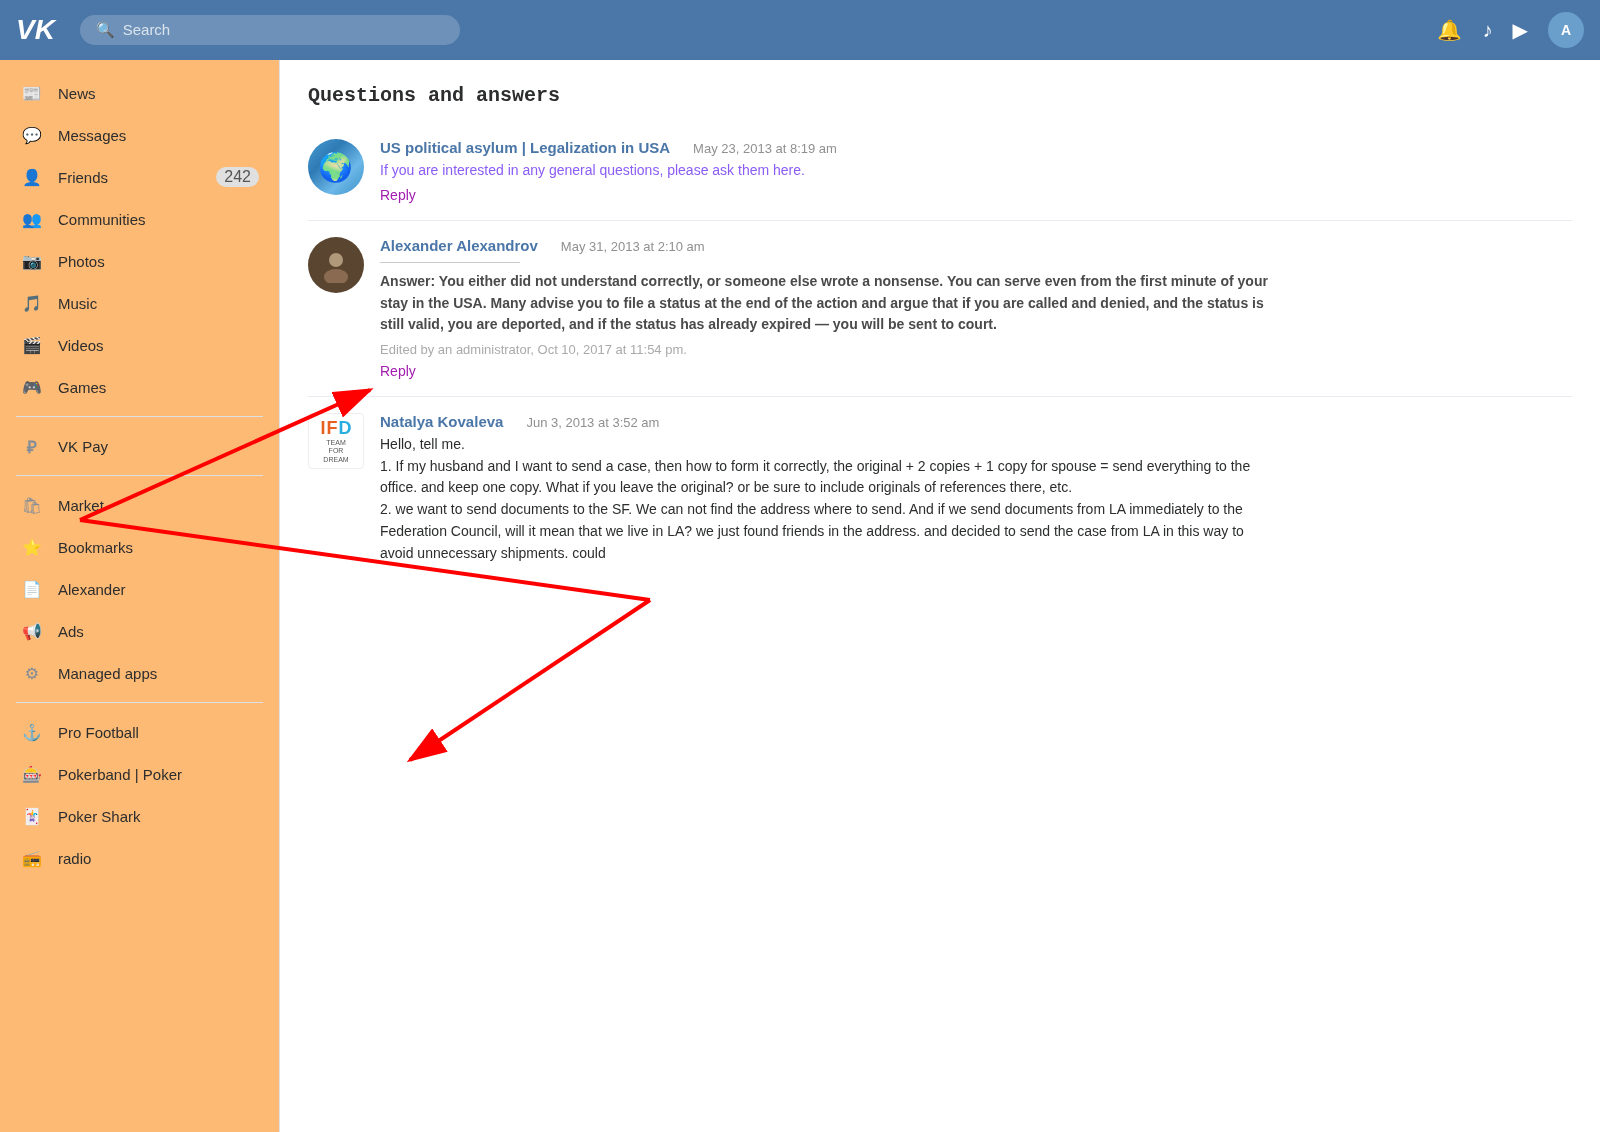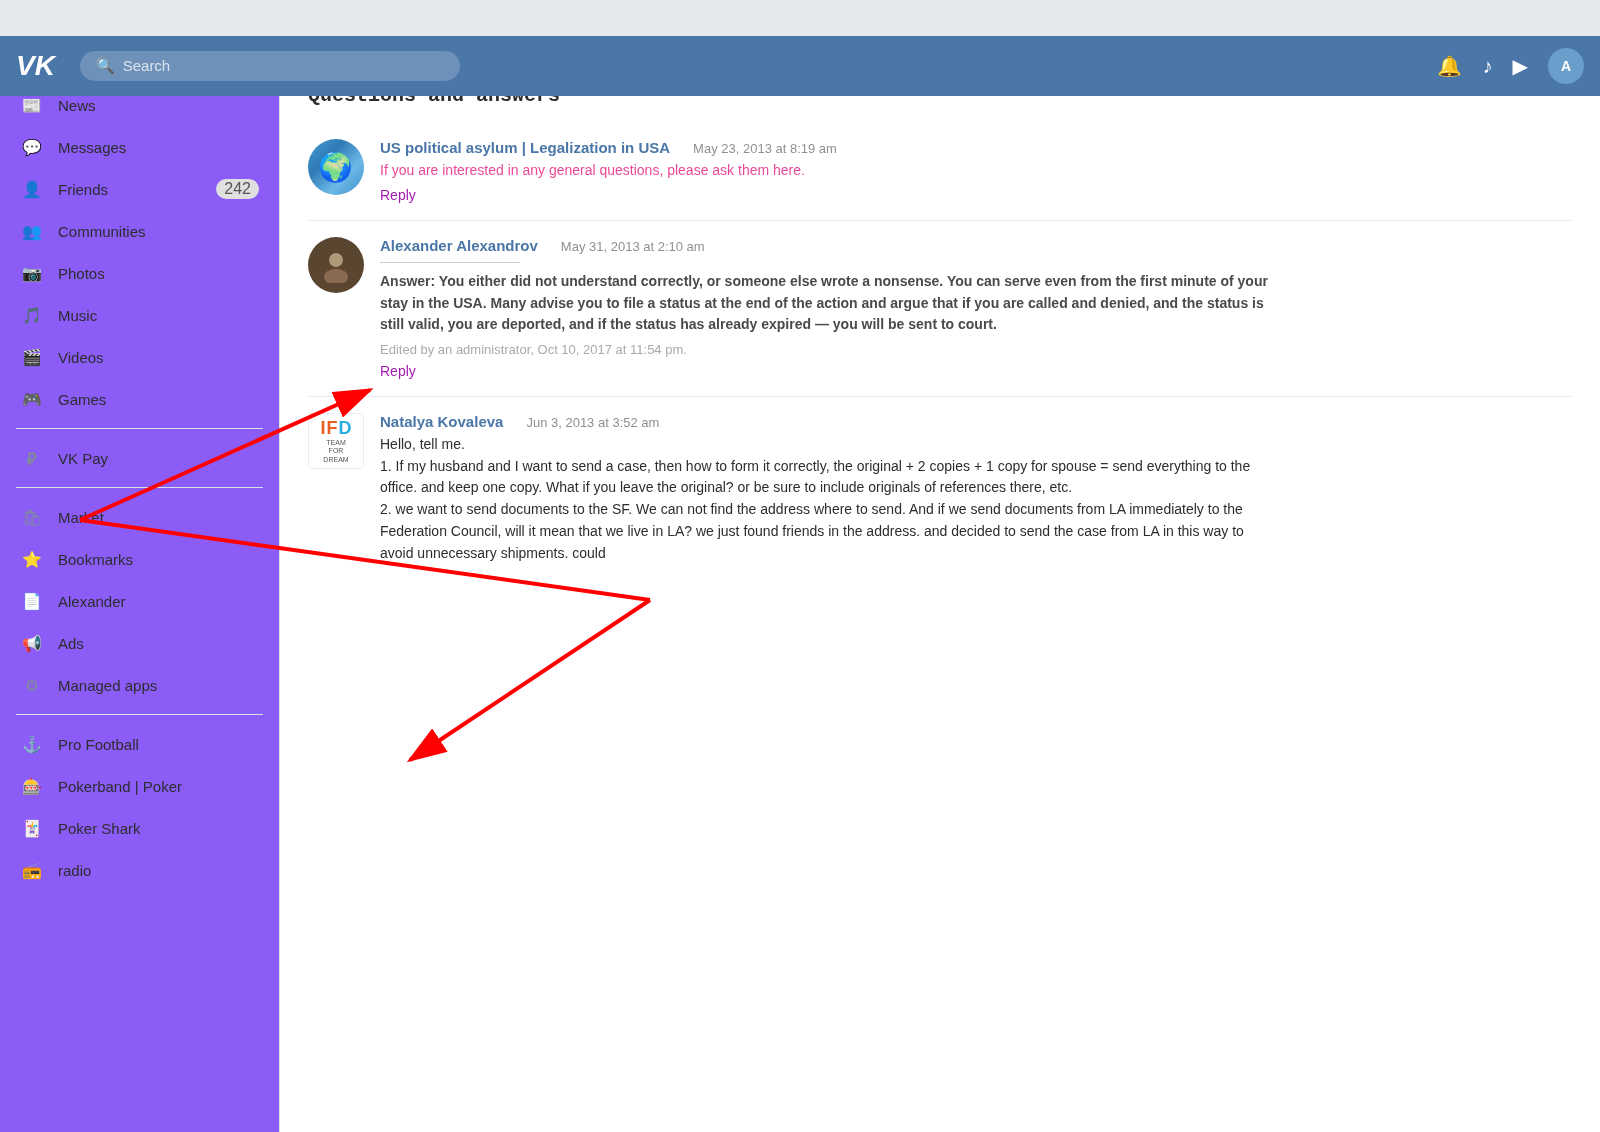--- a/index.html
+++ b/index.html
@@ -9,21 +9,20 @@
     .topbar {
       background: #4a76a8;
       height: 60px;
       display: flex;
       align-items: center;
       padding: 0 16px;
       gap: 16px;
       position: fixed;
       top: 0; left: 0; right: 0;
       z-index: 100;
-      margin-top: 36px;
     }
     .vk-logo {
       color: white;
       font-size: 28px;
       font-weight: bold;
       font-style: italic;
       min-width: 48px;
     }
     .search-bar {
       flex: 0 0 380px;
@@ -65,22 +64,22 @@
     
     .layout {
       display: flex;
       padding-top: 60px;
       height: 1132px;
     }
 
     
     .sidebar {
       width: 280px;
-      background: #8b5cf6;
-      padding: 24px 0;
+      background: #fdba74;
+      padding: 12px 0;
       overflow-y: auto;
       flex-shrink: 0;
       border-right: 1px solid #dce1e7;
     }
     .sidebar-item {
       display: flex;
       align-items: center;
       padding: 9px 20px;
       gap: 14px;
       cursor: pointer;
@@ -162,21 +161,21 @@
       font-weight: 600;
       color: #4a76a8;
       cursor: pointer;
     }
     .qa-date {
       font-size: 13px;
       color: #909090;
     }
     .qa-text {
       font-size: 14px;
-      color: #ec4899;
+      color: #8b5cf6;
       line-height: 1.5;
       overflow: hidden;
       text-overflow: ellipsis;
       white-space: nowrap;
       max-width: 900px;
     }
     .qa-text-multiline {
       font-size: 14px;
       color: #2c2d2e;
       line-height: 1.55;

